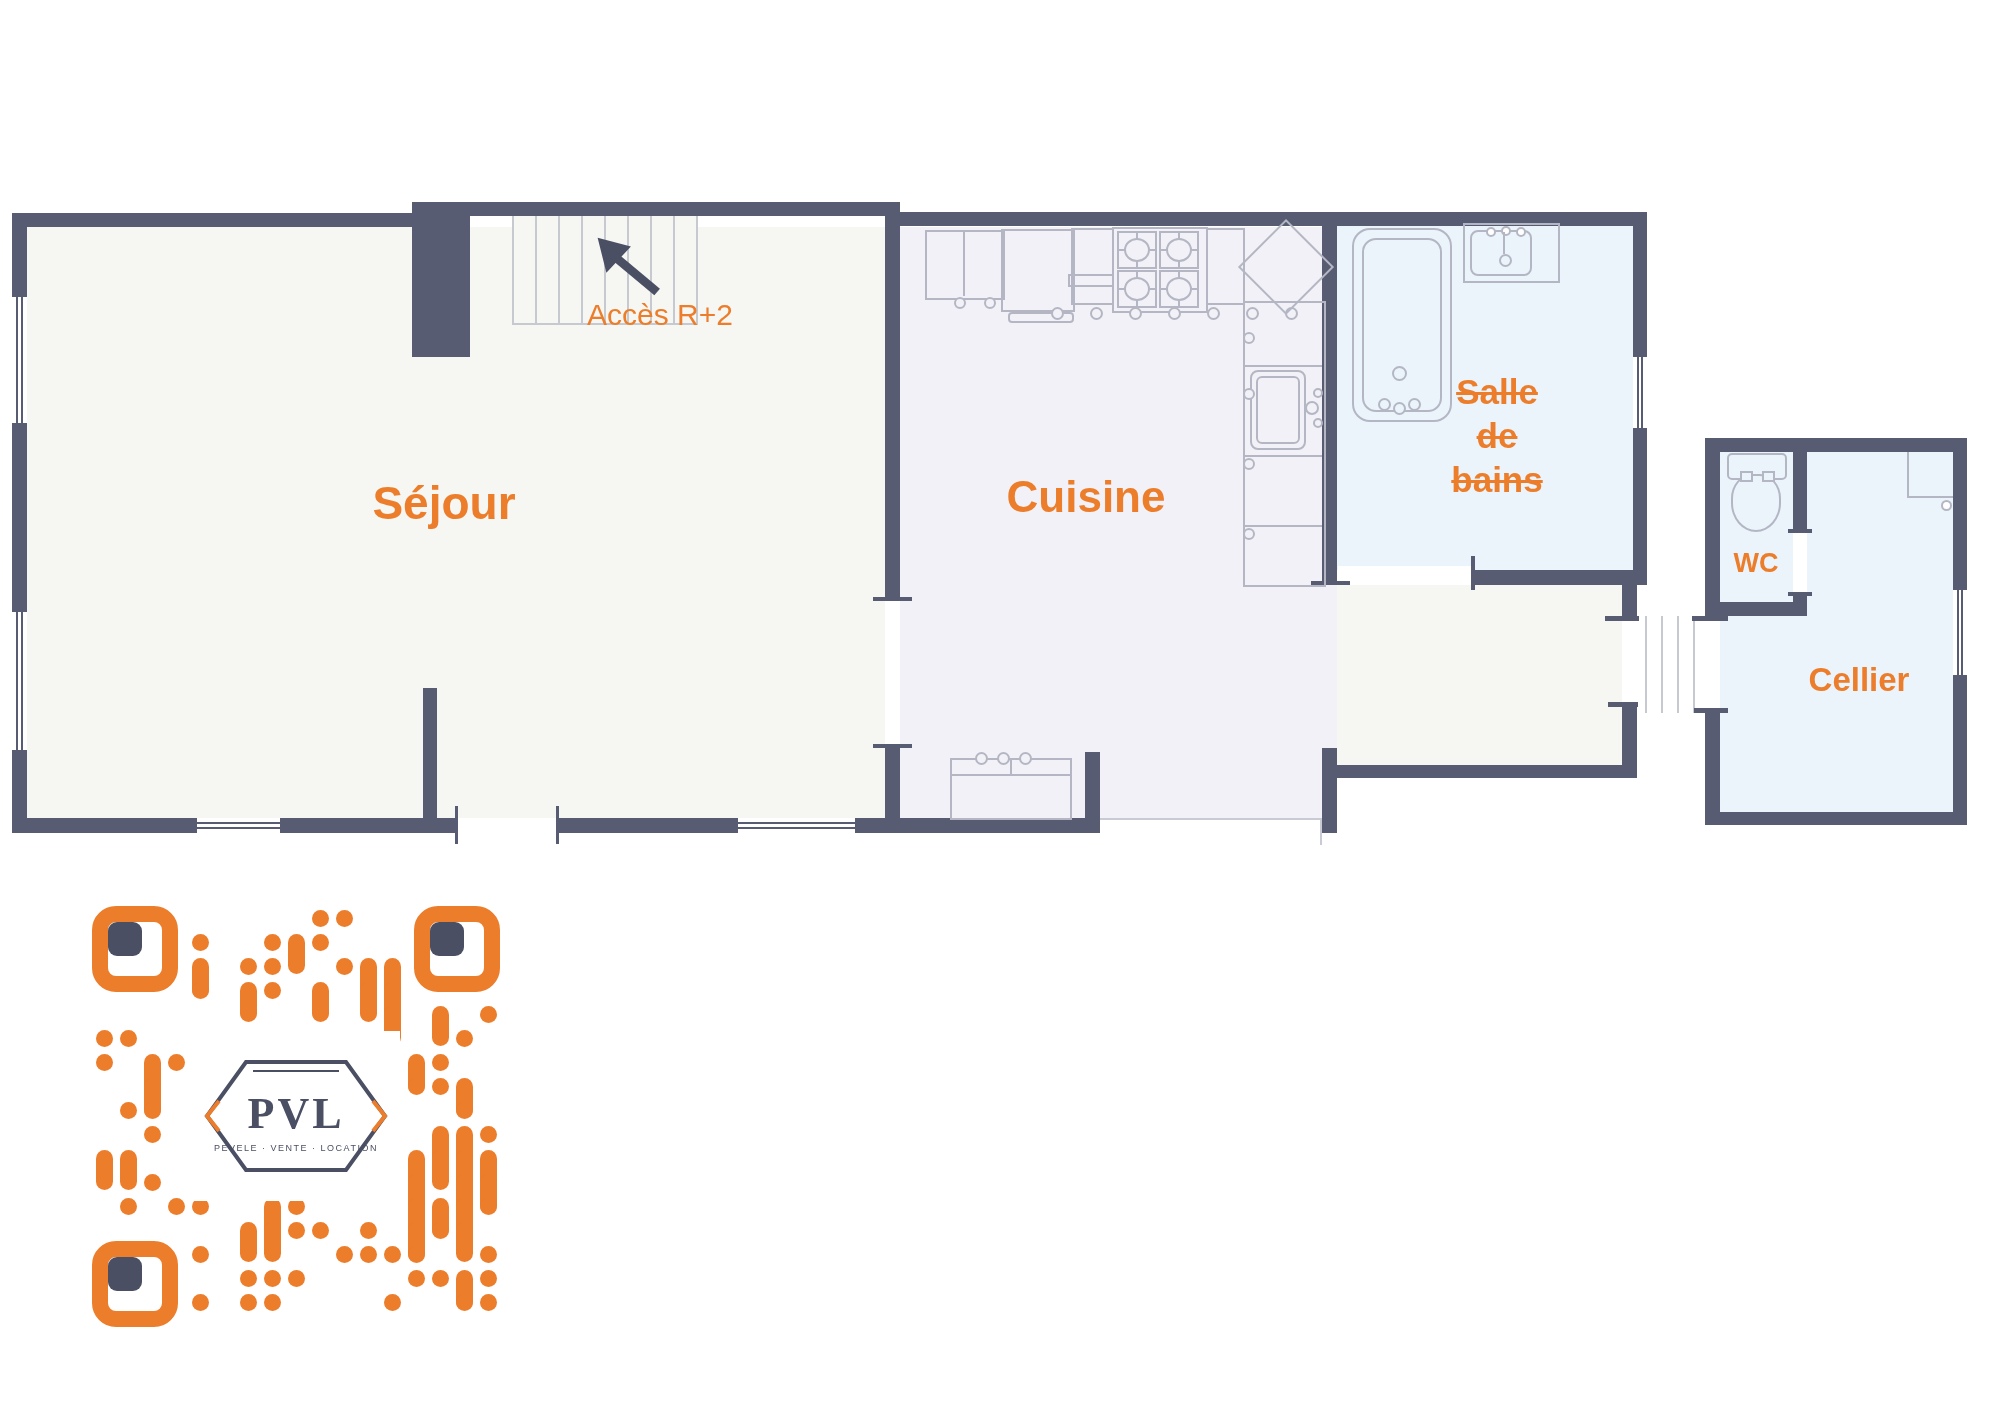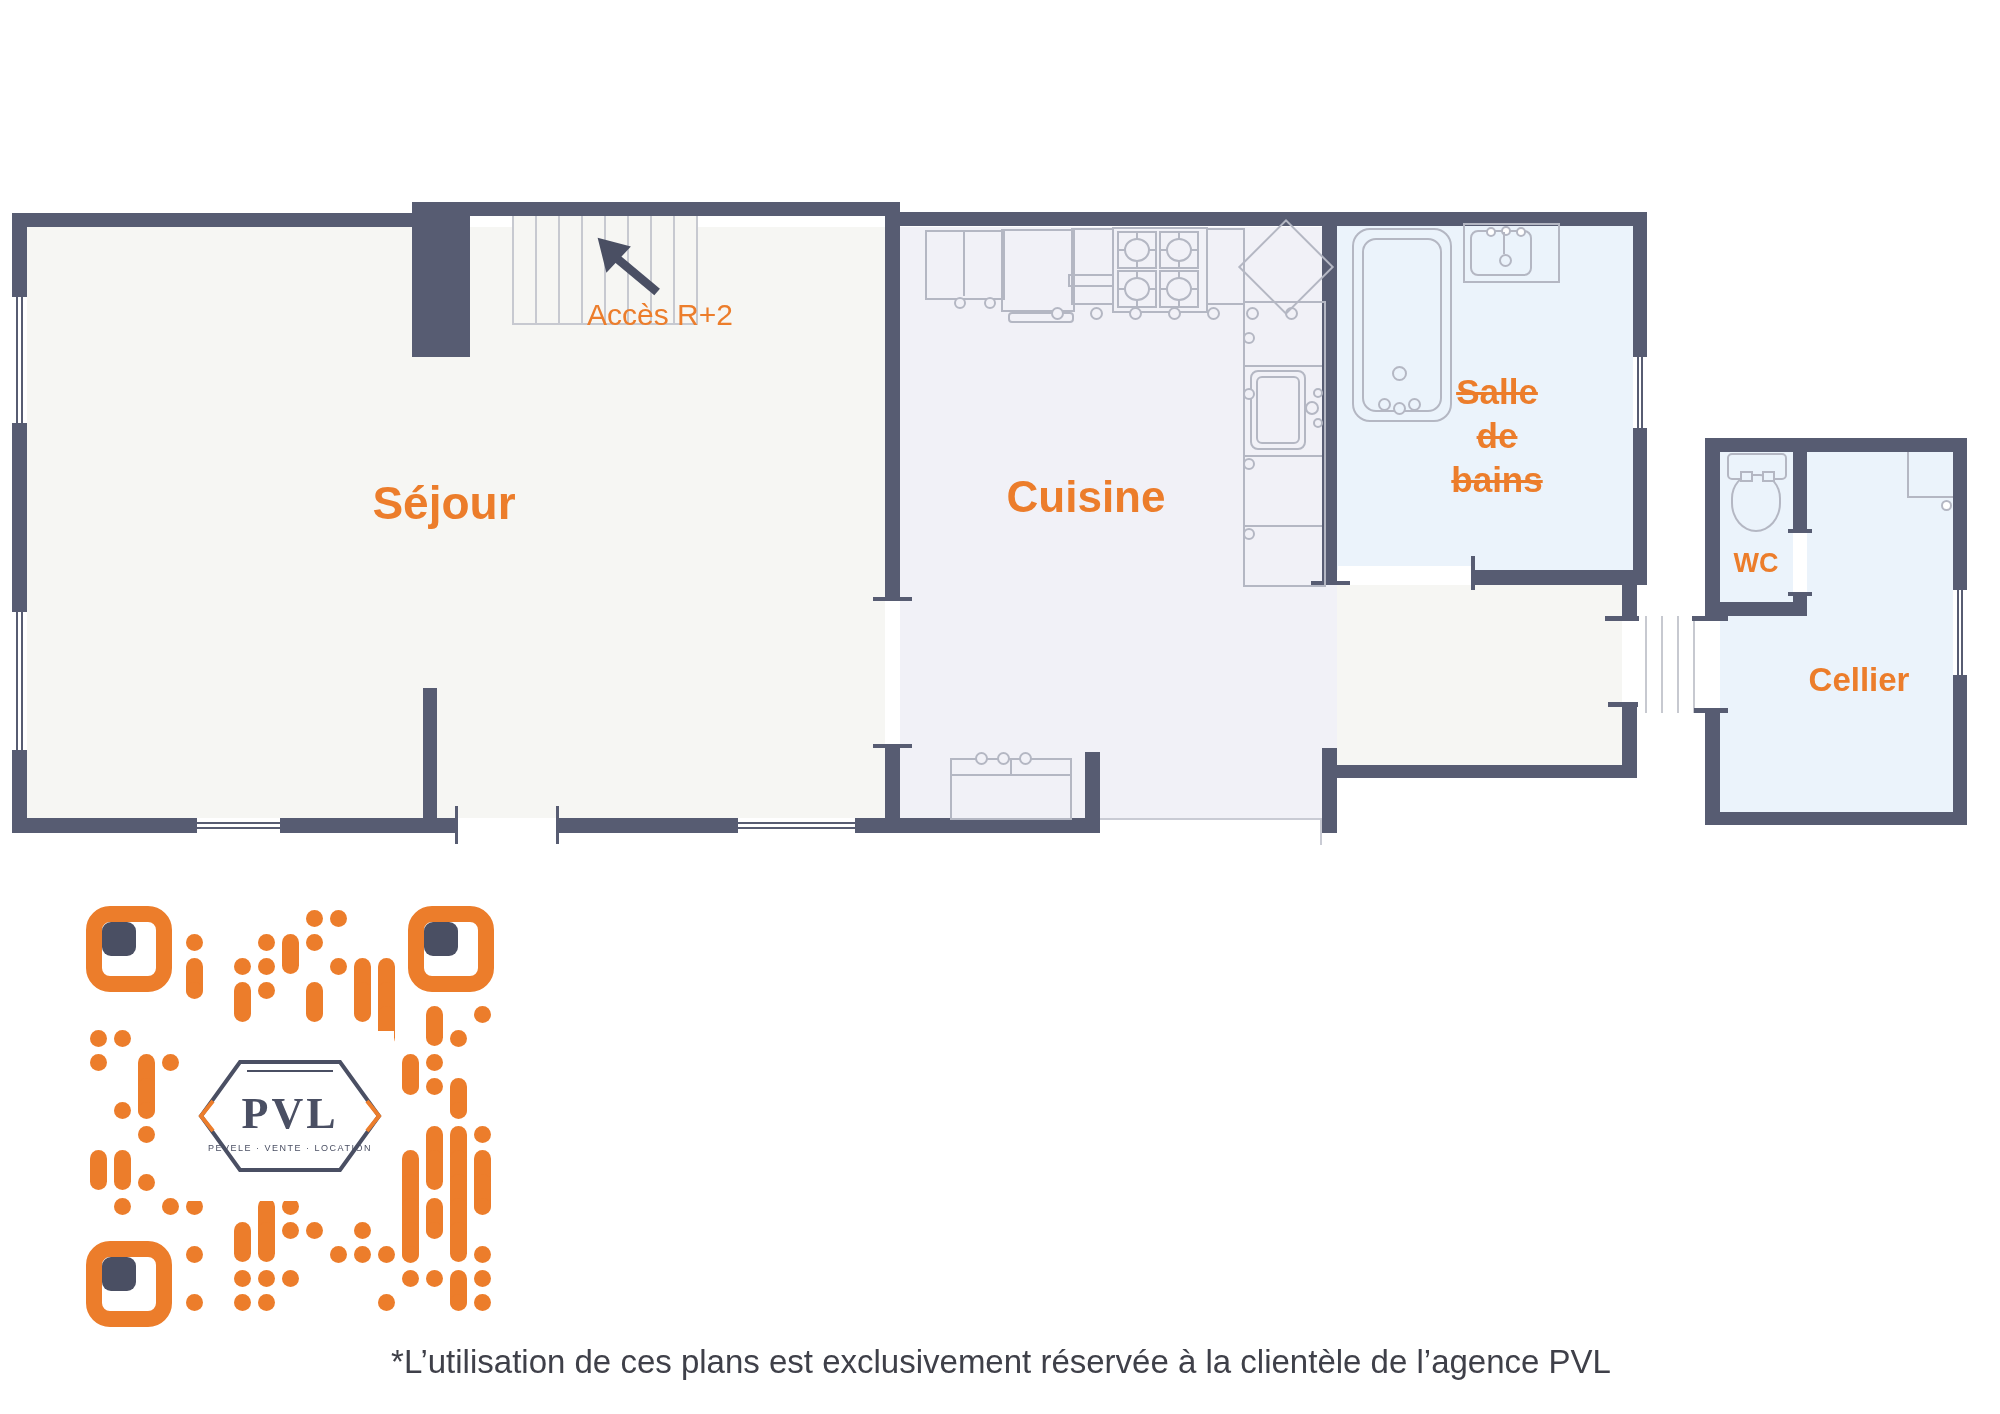--- a/index.html
+++ b/index.html
@@ -26,21 +26,21 @@
                      linear-gradient(var(--furn),var(--furn)) center/100% 2px no-repeat;}
   .burner:before{content:"";position:absolute;inset:5px;border:2px solid var(--furn);border-radius:50%;background:var(--floor-kitchen);}
   .lbl{position:absolute;color:var(--accent);font-weight:700;white-space:nowrap;transform:translate(-50%,-50%);text-align:center;}
   .stair i{top:0;bottom:0;width:2px;background:var(--stair-line);}
   .steps i{top:0;bottom:0;width:2px;background:var(--stair-line);}
   svg{position:absolute;overflow:visible;}
   .title{position:absolute;left:955px;top:1071px;transform:translate(-50%,-50%);margin:0;
          font-size:58px;font-weight:700;color:var(--title-color);white-space:nowrap;letter-spacing:1px;}
   .disclaimer{position:absolute;left:1001px;top:1362px;transform:translate(-50%,-50%);
          font-size:33px;color:var(--text-color);white-space:nowrap;}
-  .qr{position:absolute;left:86px;top:906px;width:408px;height:421px;}
+  .qr{position:absolute;left:92px;top:906px;width:408px;height:421px;}
   .finder{position:absolute;width:86px;height:86px;border:16px solid var(--accent);border-radius:24px;
           box-sizing:border-box;display:flex;align-items:center;justify-content:center;background:#fff;}
   .finder b{position:static;width:34px;height:34px;background:var(--logo-dark);border-radius:9px;}
   .dot{position:absolute;background:var(--accent);}
   .logo{position:absolute;left:100px;top:125px;width:208px;height:170px;background:#fff;
         display:flex;align-items:center;justify-content:center;}
 </style>
 </head>
 <body>
 
@@ -344,14 +344,13 @@
         <polygon points="45,6 145,6 184,60 145,114 45,114 6,60" fill="#fff" stroke="#4A4F63" stroke-width="4"></polygon>
         <line x1="52" y1="15" x2="138" y2="15" stroke="#4A4F63" stroke-width="2"></line>
         <polyline points="18,45 6,60 18,75" fill="none" stroke="#EC7D2B" stroke-width="4"></polyline>
         <polyline points="172,45 184,60 172,75" fill="none" stroke="#EC7D2B" stroke-width="4"></polyline>
         <text x="95" y="72" text-anchor="middle" font-family="Liberation Serif, serif" font-size="44" font-weight="bold" fill="#4A4F63" letter-spacing="3">PVL</text>
         <text x="95" y="95" text-anchor="middle" font-family="Liberation Sans, sans-serif" font-size="9" letter-spacing="1.5" fill="#4A4F63">PEVELE · VENTE · LOCATION</text>
       </svg>
     </div>
   </div>
 
-  <div class="disclaimer">*L’utilisation de ces plans est exclusivement réservée à la clientèle de l’agence PVL</div>
 </div>
 
 </body></html>

